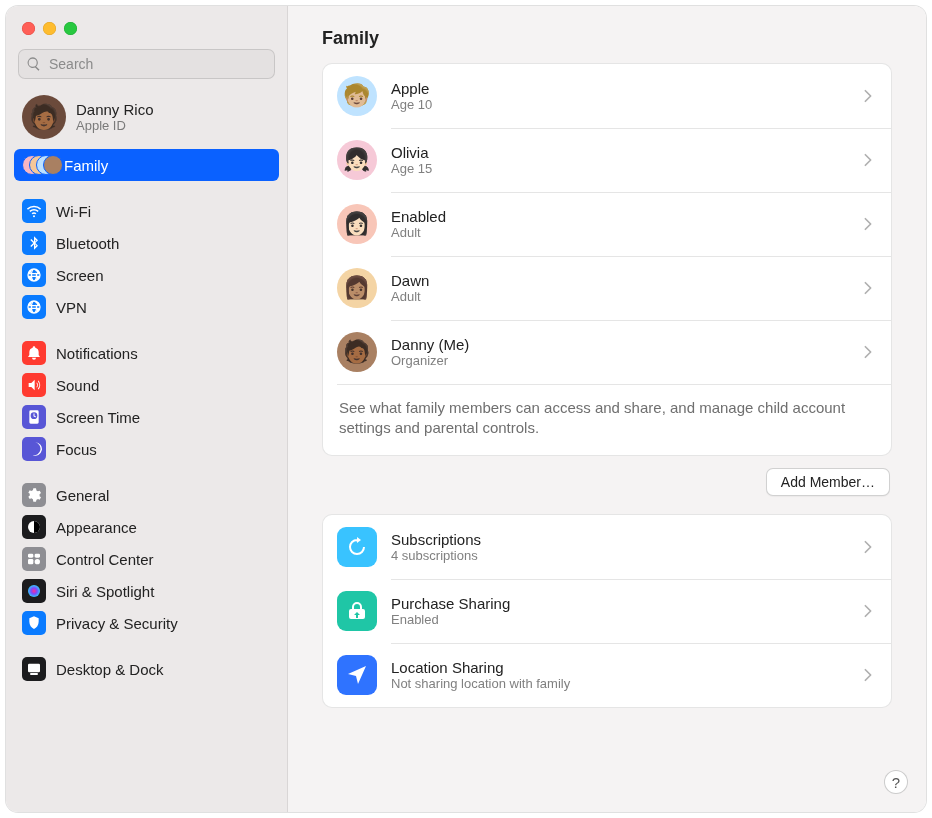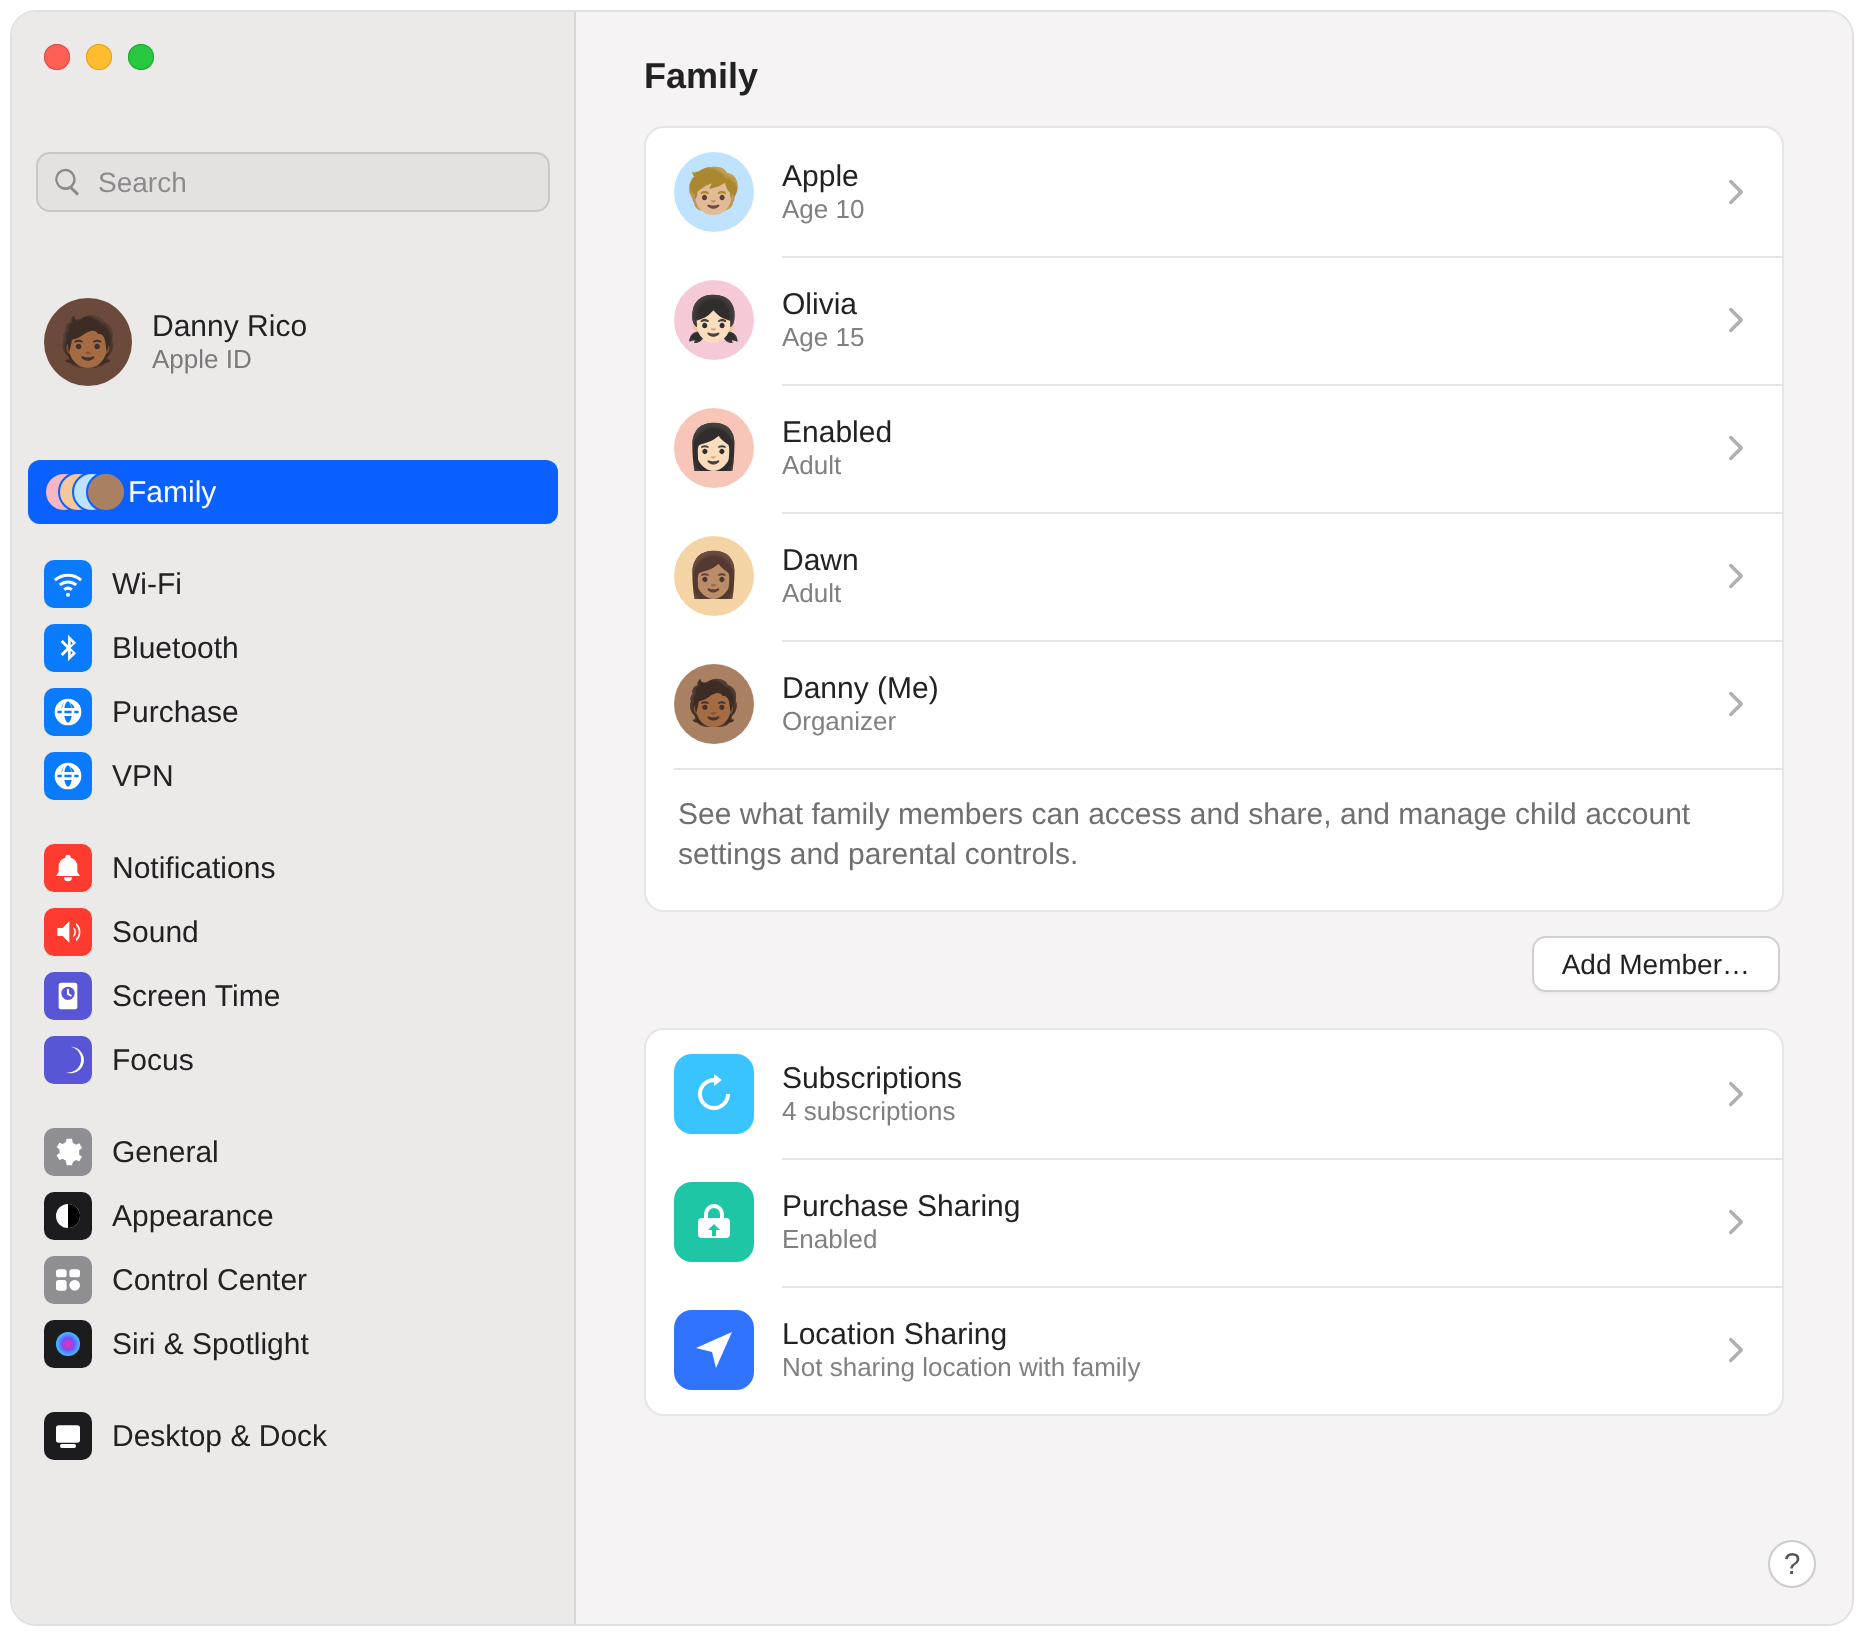--- a/index.html
+++ b/index.html
@@ -8,21 +8,20 @@
     position: absolute; left: 6px; top: 6px; width: 920px; height: 806px;
     border-radius: 12px; overflow: hidden;
     box-shadow: 0 0 0 1px rgba(0,0,0,0.12);
     display:flex; background:#fff;
   }
   .sidebar {
     width: 282px; height:100%; background:#ece9e9;
     border-right:1px solid rgba(0,0,0,0.08);
     display:flex; flex-direction:column;
     padding: 12px 0 0 0;
-    gap: 27px;
   }
   .traffic { display:flex; gap:8px; padding: 4px 16px 14px 16px;}
   .tl { width:13px; height:13px; border-radius:50%; }
   .tl.red{background:#ff5f57; box-shadow: inset 0 0 0 0.5px #e1483f;}
   .tl.yellow{background:#febc2e; box-shadow: inset 0 0 0 0.5px #dfa023;}
   .tl.green{background:#28c840; box-shadow: inset 0 0 0 0.5px #1ba932;}
   .search-wrap { padding: 0 12px 10px 12px; }
   .search {
     width:100%; height:30px; border-radius:7px; border:1px solid rgba(0,0,0,0.12);
     background:rgba(0,0,0,0.03); padding:0 8px 0 30px; font-size:14px;
@@ -185,21 +184,21 @@
                 <defs>
                   <radialGradient id="sg">
                     <stop offset="0" stop-color="#ff2d95"></stop>
                     <stop offset=".5" stop-color="#7a4dff"></stop>
                     <stop offset="1" stop-color="#34c8ff"></stop>
                   </radialGradient>
                 </defs>
                 <path d="M12 2a10 10 0 100 20 10 10 0 000-20zm0 2c.9 0 2.2 1.8 2.8 5H9.2C9.8 5.8 11.1 4 12 4zm-4.9 5A8 8 0 019 4.6C8.3 5.8 7.8 7.3 7.5 9zm9.8 0h-2.4c-.3-1.7-.8-3.2-1.5-4.4A8 8 0 0116.9 9zM4.1 11h3.2a20 20 0 000 2H4.1a8 8 0 010-2zm5.2 0h5.4a18 18 0 010 2H9.3a18 18 0 010-2zm7.4 0h3.2a8 8 0 010 2h-3.2a20 20 0 000-2zM7.1 15c.3 1.7.8 3.2 1.5 4.4A8 8 0 017.1 15zm2.1 0h5.6c-.6 3.2-1.9 5-2.8 5s-2.2-1.8-2.8-5zm7.3 0a8 8 0 01-1.5 4.4c.7-1.2 1.2-2.7 1.5-4.4z"></path>
               </svg>
             </div>
-            <span class="nav-label">Purchase</span>
+            <span class="nav-label">Screen</span>
           </div>
           <div class="nav-item">
             <div class="nav-icon" style="background: rgb(10, 123, 255);">
               <svg viewBox="0 0 24 24">
                 <defs>
                   <radialGradient id="sg">
                     <stop offset="0" stop-color="#ff2d95"></stop>
                     <stop offset=".5" stop-color="#7a4dff"></stop>
                     <stop offset="1" stop-color="#34c8ff"></stop>
                   </radialGradient>
@@ -327,20 +326,35 @@
                   <radialGradient id="sg">
                     <stop offset="0" stop-color="#ff2d95"></stop>
                     <stop offset=".5" stop-color="#7a4dff"></stop>
                     <stop offset="1" stop-color="#34c8ff"></stop>
                   </radialGradient>
                 </defs>
                 <circle cx="12" cy="12" r="9" fill="url(#sg)"></circle>
               </svg>
             </div>
             <span class="nav-label">Siri &amp; Spotlight</span>
+          </div>
+          <div class="nav-item">
+            <div class="nav-icon" style="background: rgb(10, 123, 255);">
+              <svg viewBox="0 0 24 24">
+                <defs>
+                  <radialGradient id="sg">
+                    <stop offset="0" stop-color="#ff2d95"></stop>
+                    <stop offset=".5" stop-color="#7a4dff"></stop>
+                    <stop offset="1" stop-color="#34c8ff"></stop>
+                  </radialGradient>
+                </defs>
+                <path d="M12 2l7 3v5c0 5-3 9-7 11-4-2-7-6-7-11V5zM9 11l2 2 4-4 1.4 1.4L11 15.8 7.6 12.4z"></path>
+              </svg>
+            </div>
+            <span class="nav-label">Privacy &amp; Security</span>
           </div>
           <div class="grp-gap"></div>
           <div class="nav-item">
             <div class="nav-icon" style="background: rgb(28, 28, 30);">
               <svg viewBox="0 0 24 24">
                 <defs>
                   <radialGradient id="sg">
                     <stop offset="0" stop-color="#ff2d95"></stop>
                     <stop offset=".5" stop-color="#7a4dff"></stop>
                     <stop offset="1" stop-color="#34c8ff"></stop>

